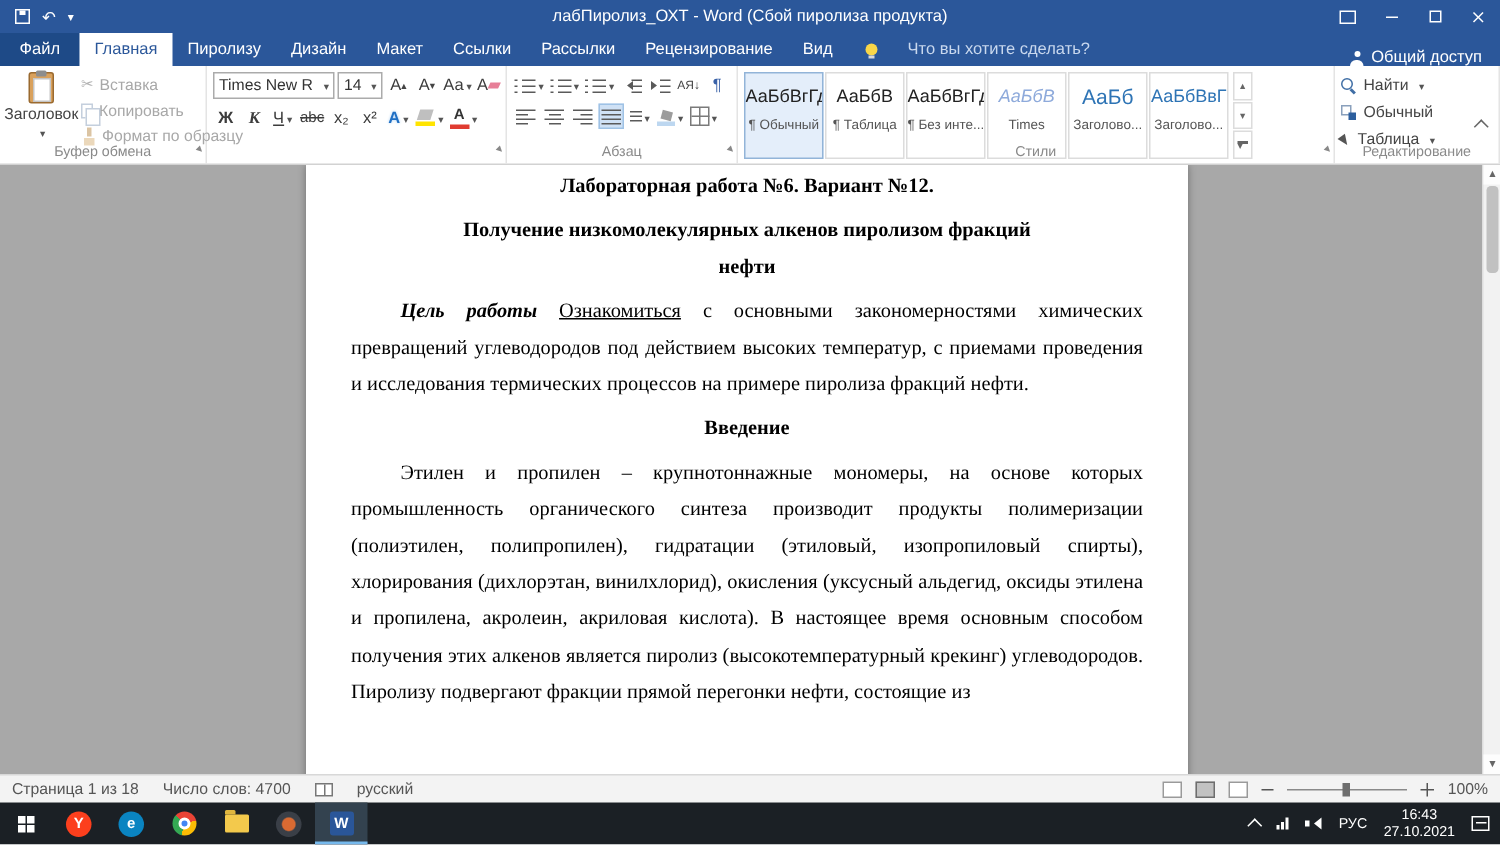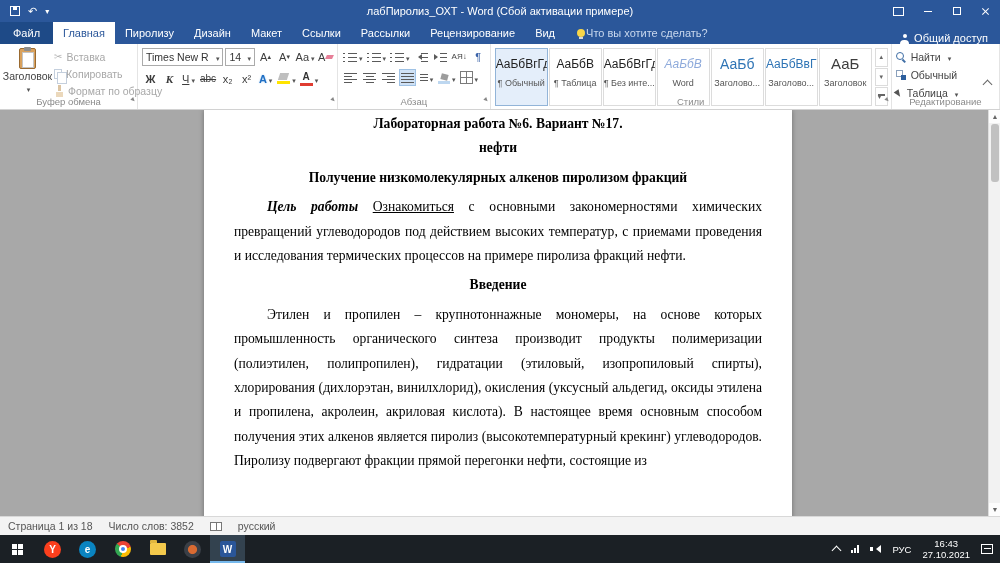--- a/index.html
+++ b/index.html
@@ -22,21 +22,21 @@
   .max-ic{width:8px;height:8px;border:1px solid #fff}
   .x-ic{position:relative;width:9px;height:9px}
   .x-ic::before,.x-ic::after{content:"";position:absolute;left:0;top:4px;width:9px;height:1px;background:#fff}
   .x-ic::before{transform:rotate(45deg)}.x-ic::after{transform:rotate(-45deg)}
 
   
   .tabs-row{position:absolute;top:22px;left:0;width:100%;height:22px;background:#2b579a;display:flex;align-items:stretch;color:#fff}
   .tab{display:flex;align-items:center;padding:0 10px;font-size:11px;white-space:nowrap}
   .tab-file{background:#1e4a87;padding:0 13px}
   .tab.active{background:#fff;color:#2b579a}
-  .tellme{display:flex;align-items:center;gap:1px;margin-left:12px;font-size:11px;color:#c9d8ee;white-space:nowrap}
+  .tellme{display:flex;align-items:center;gap:20px;margin-left:12px;font-size:11px;color:#c9d8ee;white-space:nowrap}
   .bulb{width:8px;height:8px;border-radius:50%;background:#f9d648;position:relative}
   .bulb::after{content:"";position:absolute;left:2px;bottom:-2px;width:4px;height:2px;background:#d8d8d8}
   .share-btn{margin-left:auto;display:flex;align-items:flex-end;gap:5px;padding:0 12px;font-size:11px;white-space:nowrap}
   .person-ic{width:9px;height:10px;position:relative}
   .person-ic::before{content:"";position:absolute;top:0;left:2.5px;width:4px;height:4px;border-radius:50%;background:#fff}
   .person-ic::after{content:"";position:absolute;bottom:0;left:0;width:9px;height:4px;border-radius:4px 4px 0 0;background:#fff}
 
   
   .ribbon{position:absolute;top:44px;left:0;width:100%;height:66px;background:#fff;border-bottom:1px solid #d2d2d2;display:flex}
   .rgroup{position:relative;height:65px;border-right:1px solid #e4e4e4;padding:3px 3px 15px 4px}
@@ -210,21 +210,21 @@
       <span class="qat-btn">
           <span class="save-ic"></span>
         </span>
       <span class="qat-btn">
           <span>↶</span>
         </span>
       <span class="qat-btn dd-sm">
           <span>▾</span>
         </span>
     </div>
-    <div class="tb-title">лабПиролиз_ОХТ - Word (Сбой активации примере)</div>
+    <div class="tb-title">лабПиролиз_ОХТ - Word (Сбой пиролиза продукта)</div>
     <div class="win-controls">
       <span class="win-btn">
           <span class="ropts-ic"></span>
         </span>
       <span class="win-btn">
           <span class="min-ic"></span>
         </span>
       <span class="win-btn">
           <span class="max-ic"></span>
         </span>
@@ -459,33 +459,29 @@
         <div class="style-card">
           <div class="card-prev">АаБбВ</div>
           <div class="card-name">¶ Таблица</div>
         </div>
         <div class="style-card">
           <div class="card-prev">АаБбВгГд</div>
           <div class="card-name">¶ Без инте...</div>
         </div>
         <div class="style-card c-title">
           <div class="card-prev">АаБбВ</div>
-          <div class="card-name">Word</div>
+          <div class="card-name">Times</div>
         </div>
         <div class="style-card c-h1">
           <div class="card-prev">АаБб</div>
           <div class="card-name">Заголово...</div>
         </div>
         <div class="style-card c-h2">
           <div class="card-prev">АаБбВвГ</div>
           <div class="card-name">Заголово...</div>
-        </div>
-        <div class="style-card c-big">
-          <div class="card-prev">АаБ</div>
-          <div class="card-name">Заголовок</div>
         </div>
         <div class="gal-col">
           <span class="gal-btn">▴</span>
           <span class="gal-btn">▾</span>
           <span class="gal-btn">
               <span class="gal-more"></span>
             </span>
         </div>
       </div>
       <div class="rgroup-label">Стили</div>
@@ -511,41 +507,52 @@
       </div>
       <div class="rgroup-label">Редактирование</div>
       <span class="ribbon-collapse"></span>
     </div>
 
   </div>
 
   <div class="docarea">
     <div class="page">
       <div class="doc-text">
-        <p class="c b">Лабораторная работа №6. Вариант №17.</p>
+        <p class="c b">Лабораторная работа №6. Вариант №12.</p>
+        <p class="c b mt">Получение низкомолекулярных алкенов пиролизом фракций</p>
         <p class="c b">нефти</p>
-        <p class="c b mt">Получение низкомолекулярных алкенов пиролизом фракций</p>
         <p class="j ind mt"><span class="bi">Цель работы </span><span class="ul">Ознакомиться</span><span> с основными закономерностями химических превращений углеводородов под действием высоких температур, с приемами проведения и исследования термических процессов на примере пиролиза фракций нефти.</span></p>
         <p class="c b mt">Введение</p>
         <p class="j ind mt">Этилен и пропилен – крупнотоннажные мономеры, на основе которых промышленность органического синтеза производит продукты полимеризации (полиэтилен, полипропилен), гидратации (этиловый, изопропиловый спирты), хлорирования (дихлорэтан, винилхлорид), окисления (уксусный альдегид, оксиды этилена и пропилена, акролеин, акриловая кислота). В настоящее время основным способом получения этих алкенов является пиролиз (высокотемпературный крекинг) углеводородов. Пиролизу подвергают фракции прямой перегонки нефти, состоящие из</p>
       </div>
     </div>
     <div class="v-scroll">
       <div class="scroll-arrow">▲</div>
       <div class="scroll-thumb"></div>
       <div class="scroll-arrow down">▼</div>
     </div>
   </div>
 
   <div class="statusbar">
     <div class="sb-left">
       <span>Страница 1 из 18</span>
-      <span>Число слов: 3852</span>
+      <span>Число слов: 4700</span>
       <span class="book-ic"></span>
       <span>русский</span>
+    </div>
+    <div class="sb-right">
+      <span class="view-ic"></span>
+      <span class="view-ic active"></span>
+      <span class="view-ic"></span>
+      <span class="zoom-minus"></span>
+      <span class="zoom-track">
+          <span class="zoom-thumb"></span>
+        </span>
+      <span class="zoom-plus"></span>
+      <span>100%</span>
     </div>
   </div>
 
   <div class="taskbar">
     <div class="tbtn">
         <span class="start-ic">
           <i></i>
           <i></i>
           <i></i>
           <i></i>

